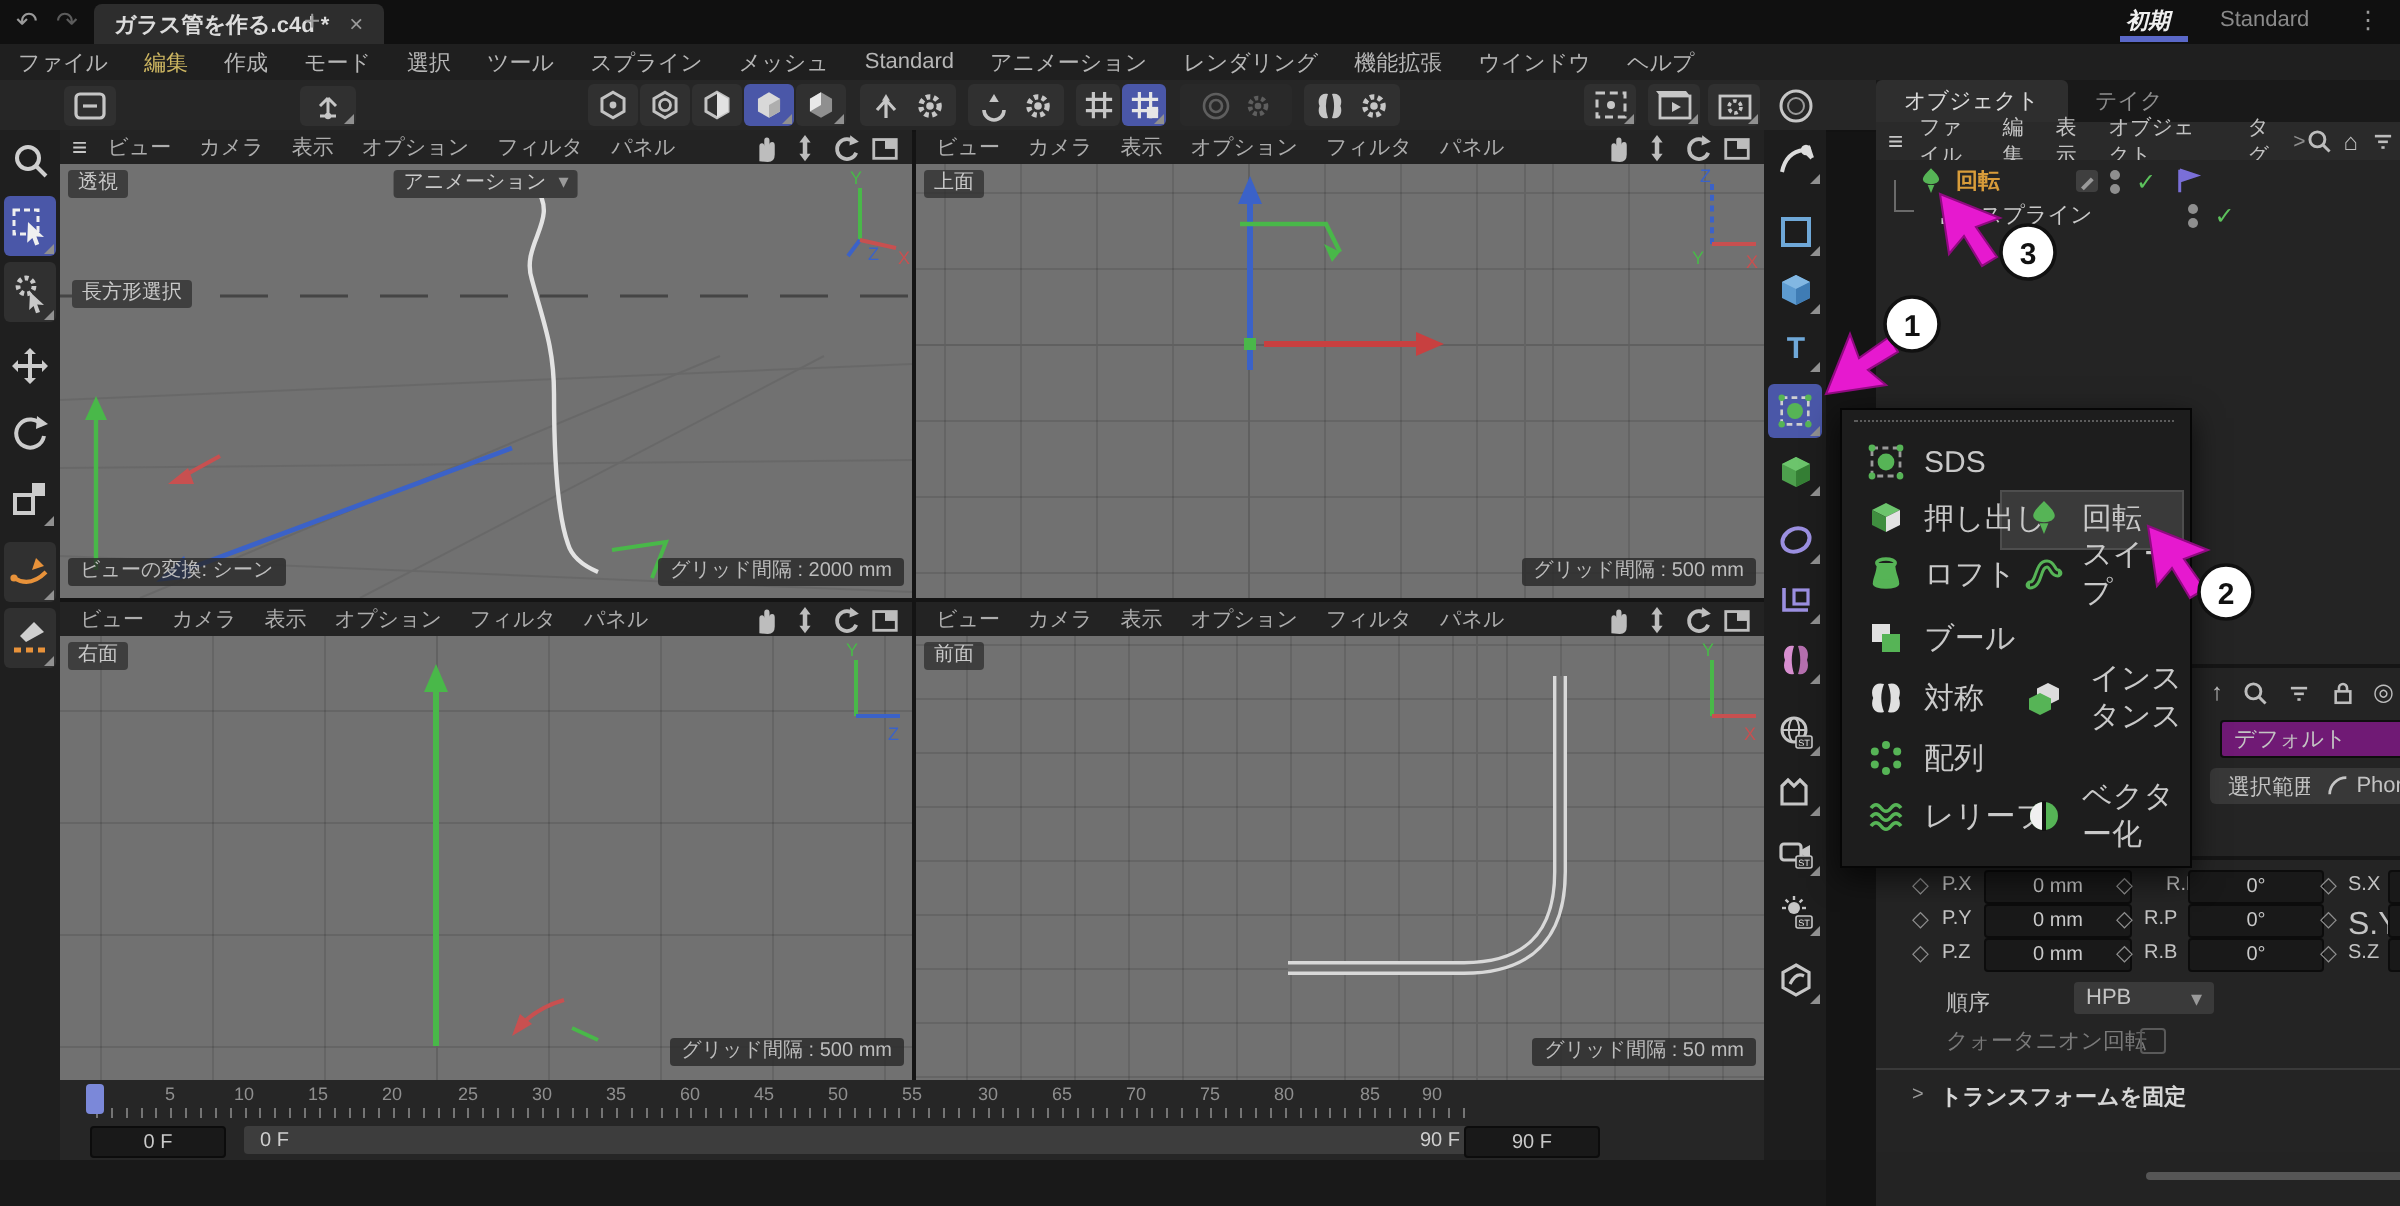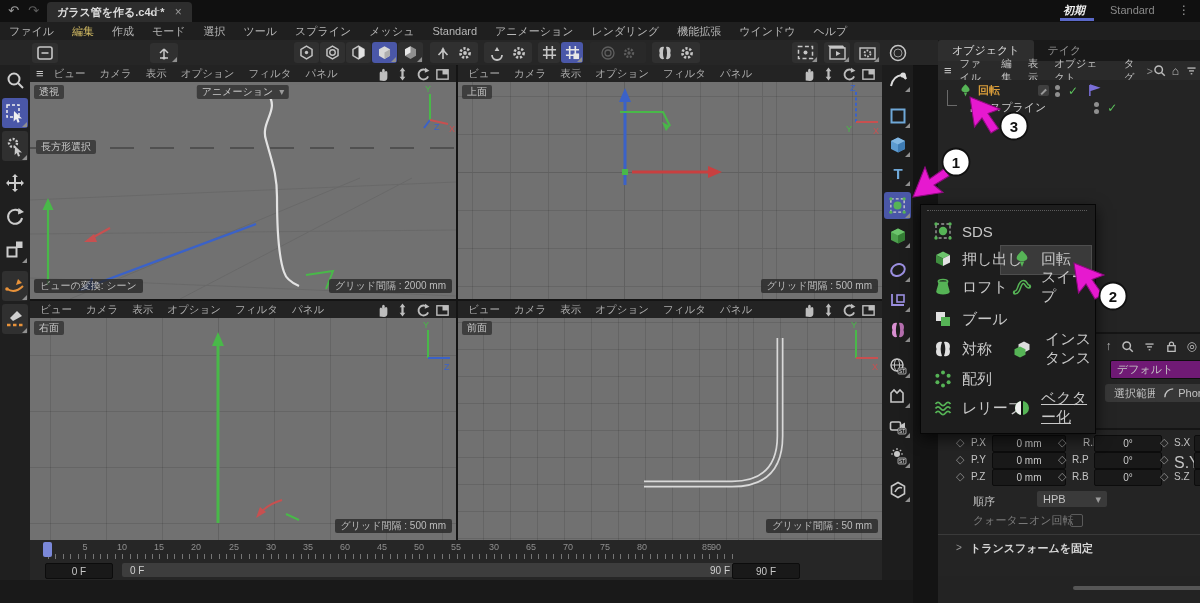--- a/index.html
+++ b/index.html
@@ -765,21 +765,21 @@
       <span class="tick-label" style="left:251px">35</span>
       <span class="tick-label" style="left:288px">60</span>
       <span class="tick-label" style="left:325px">45</span>
       <span class="tick-label" style="left:362px">50</span>
       <span class="tick-label" style="left:399px">55</span>
       <span class="tick-label" style="left:437px">30</span>
       <span class="tick-label" style="left:474px">65</span>
       <span class="tick-label" style="left:511px">70</span>
       <span class="tick-label" style="left:548px">75</span>
       <span class="tick-label" style="left:585px">80</span>
-      <span class="tick-label" style="left:650px">85</span>
+      <span class="tick-label" style="left:628px">85</span>
       <span class="tick-label" style="left:659px">90</span>
     </div>
     <div class="ab" style="left:18px;top:14px;width:690px;height:5px;background:repeating-linear-gradient(90deg,#757575 0 1px,transparent 1px 7.43px);"></div>
     <div class="ab" style="left:13px;top:2px;width:9px;height:15px;background:#7b88d9;border-radius:2px;"></div>
     <div class="field ab" style="left:15px;top:23px;width:66px;height:14px;">
         <span>0 F</span>
       </div>
     <div class="ab flex" style="left:92px;top:23px;width:600px;height:14px;background:#3d3d3d;border-radius:2px;justify-content:space-between;padding:0 8px;font-size:10px;color:#cfcfcf;">
       <span>0 F</span>
       <span>90 F</span>
@@ -872,21 +872,21 @@
     <div class="popup-row" style="left:12px;top:189px;">
       <svg width="20" height="20" viewBox="0 0 20 20">
           <g fill="none" stroke="#56b456" stroke-width="1.8">
             <path d="M2.5,6 q2.5,-3.2 5,0 t5,0 t5,0"></path>
             <path d="M2.5,10.5 q2.5,-3.2 5,0 t5,0 t5,0"></path>
             <path d="M2.5,15 q2.5,-3.2 5,0 t5,0 t5,0"></path>
           </g>
         </svg>
       <span style="margin-left:9px;">レリーフ</span>
     </div>
-    <div class="popup-row" style="left:91px;top:189px;text-decoration:underline;">
+    <div class="popup-row" style="left:91px;top:189px;">
       <svg width="20" height="20" viewBox="0 0 20 20">
           <circle cx="10" cy="10" r="7" fill="#56b456"></circle>
           <path d="M10,3 A7,7 0 0 0 10,17 Z" fill="#f0f0f0"></path>
           <rect x="9" y="2.6" width="2" height="14.8" fill="#101010"></rect>
         </svg>
       <span style="margin-left:9px;">ベクター化</span>
     </div>
   </div>
 
   <svg class="ab" style="left:0;top:0;z-index:90;pointer-events:none;" width="1200" height="603">

